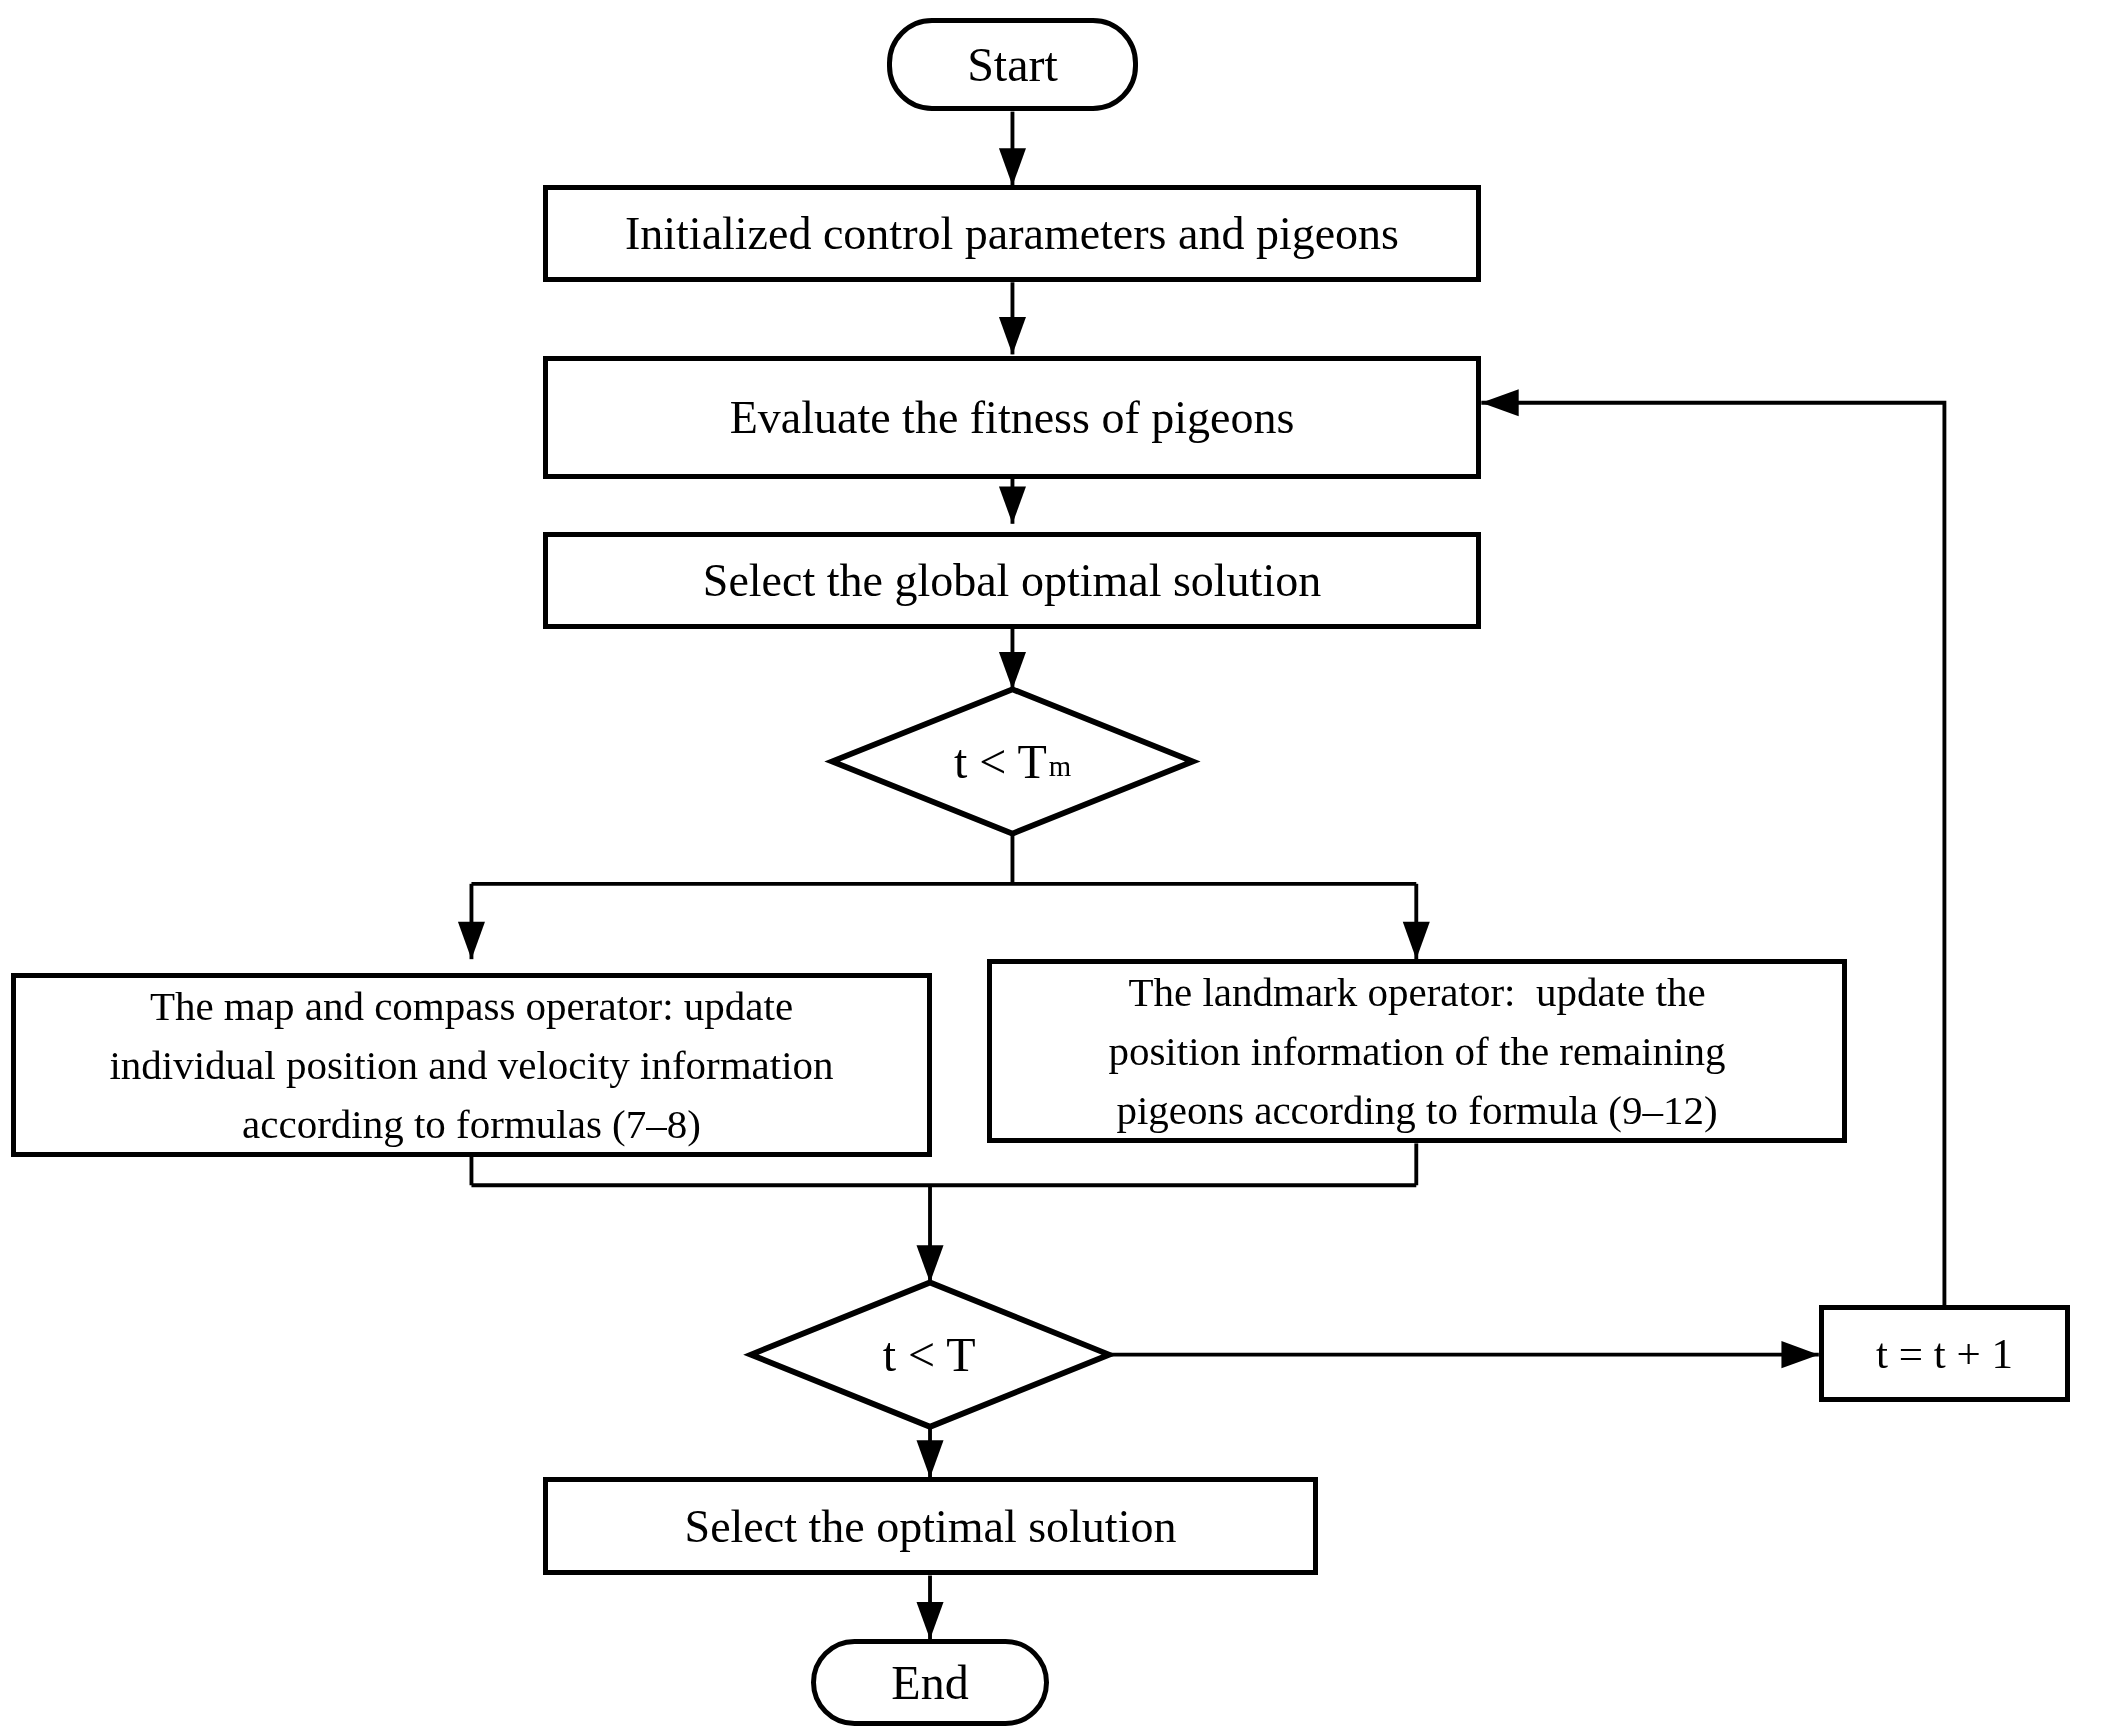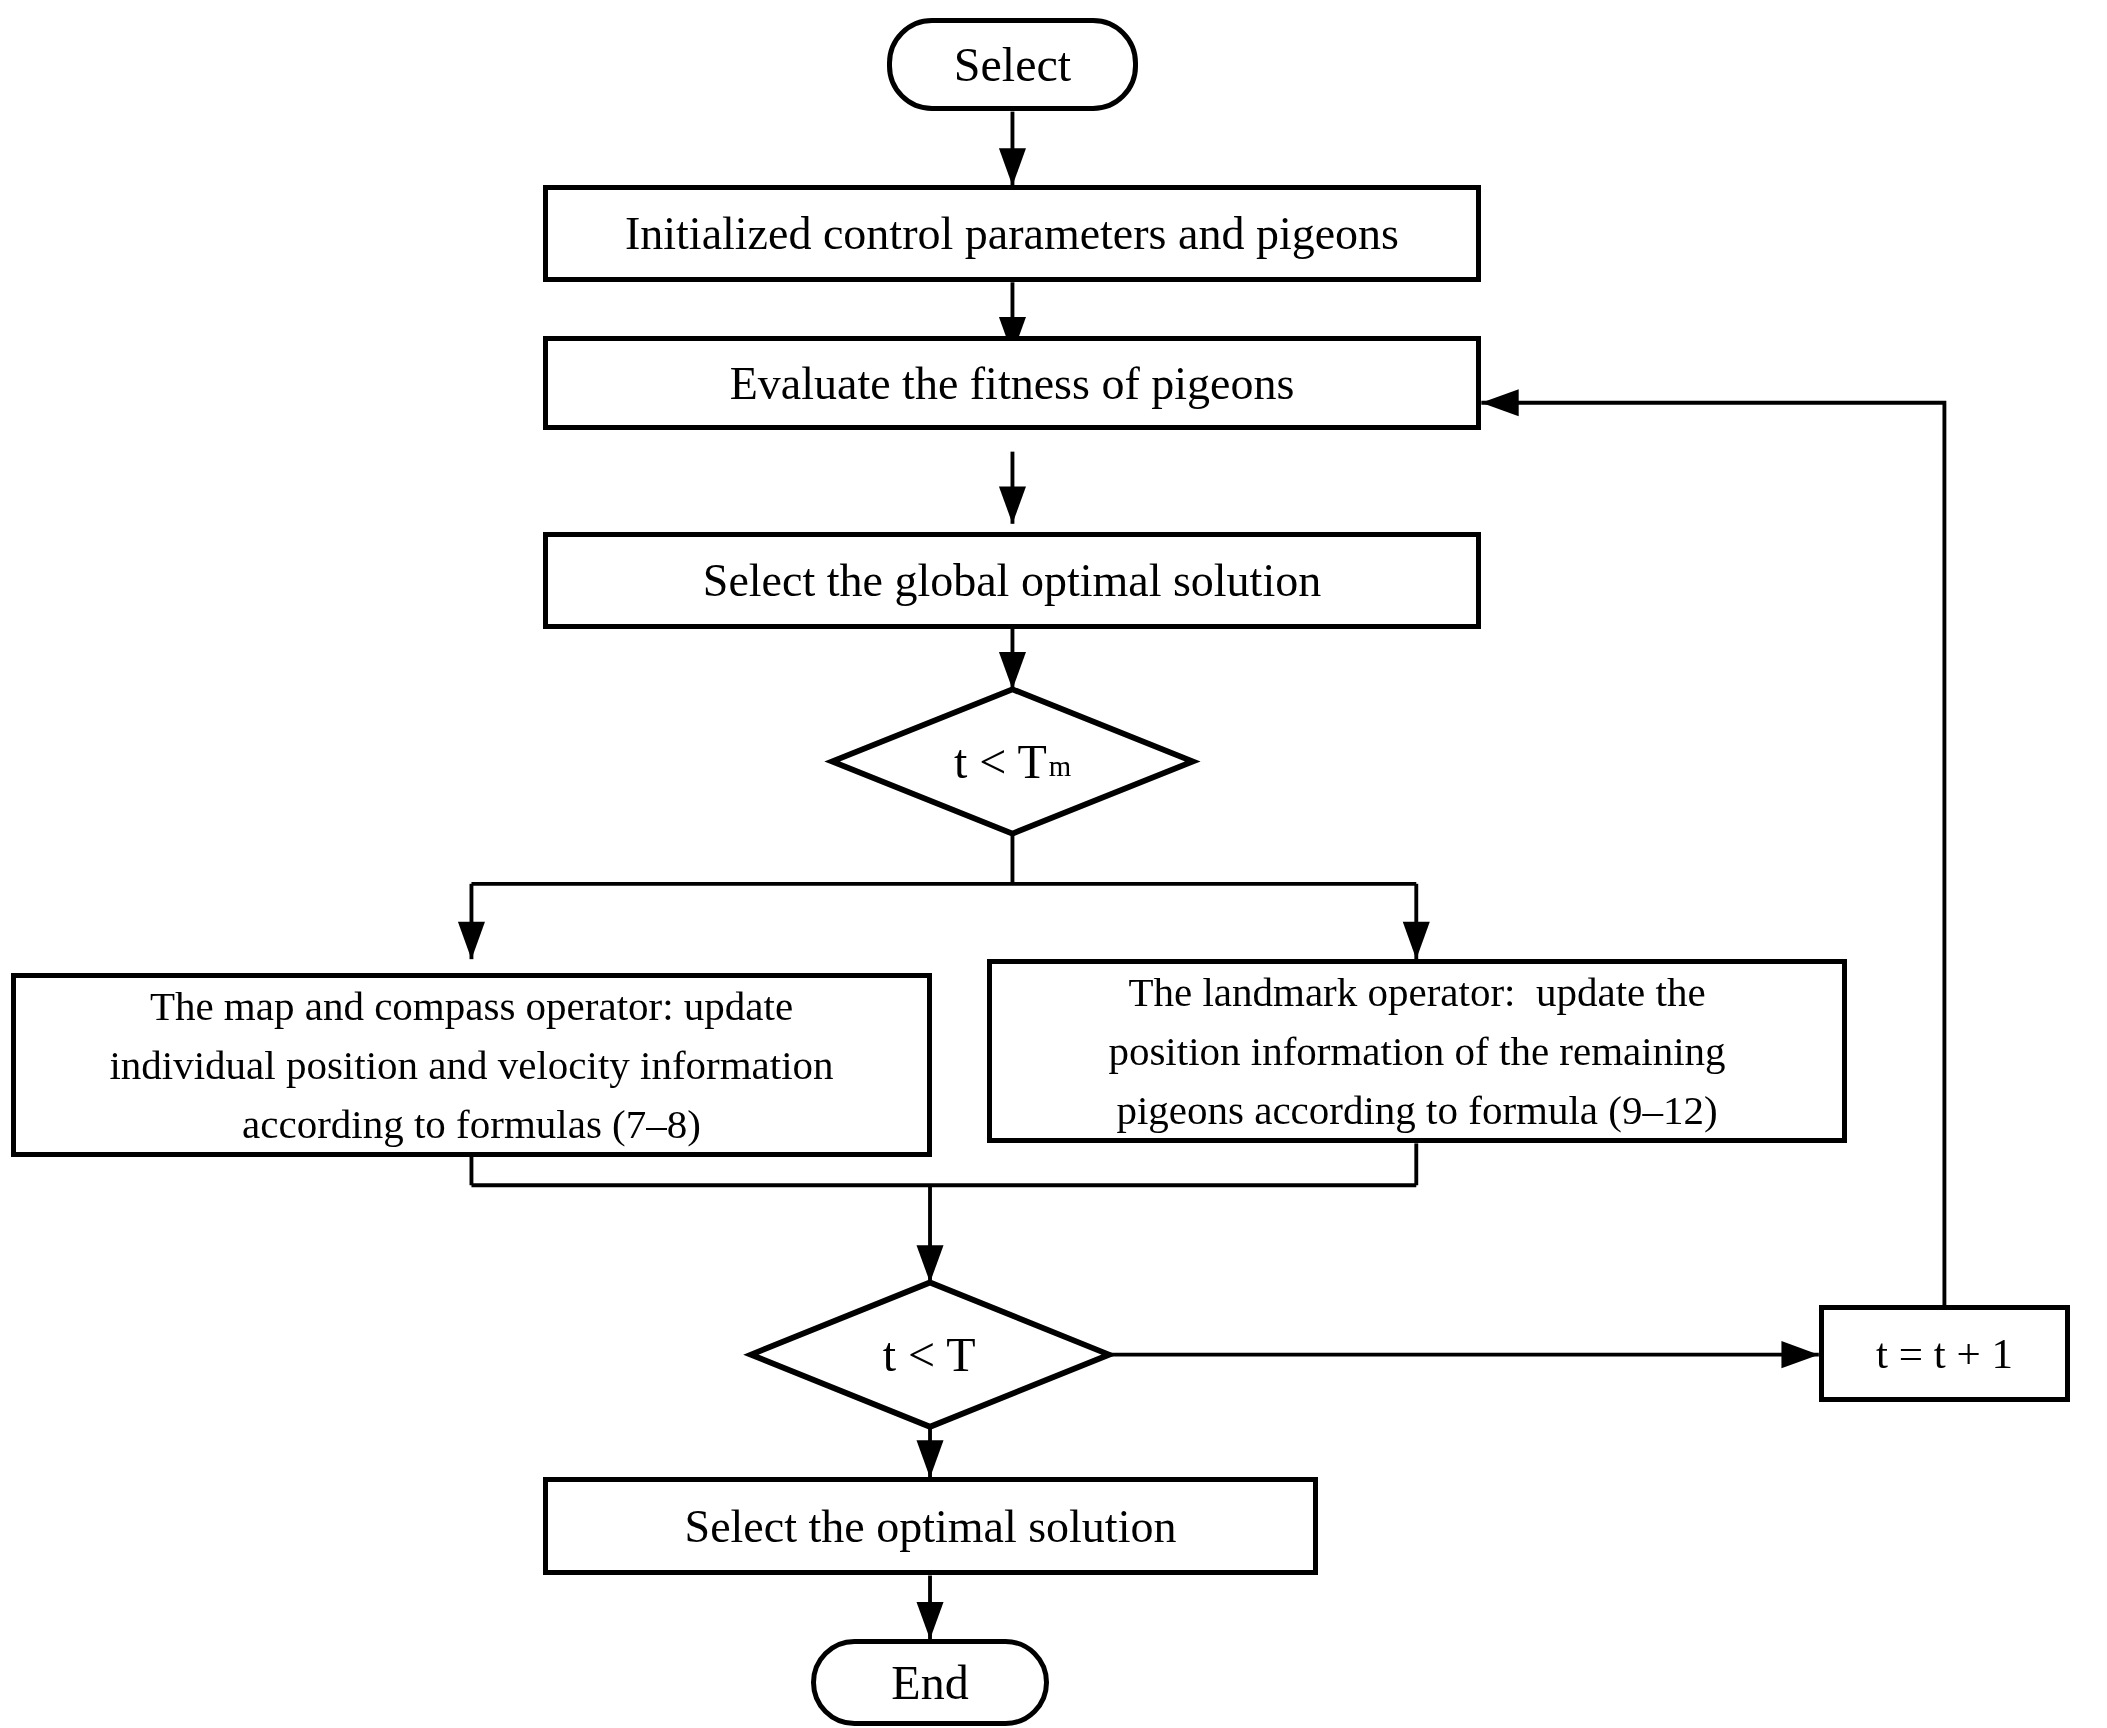--- a/index.html
+++ b/index.html
@@ -66,28 +66,28 @@
       <polygon class="head" points="2199,1489 2178,1431 2220,1431"></polygon>
       <polygon class="head" points="1444,1991 1423,1933 1465,1933"></polygon>
       <polygon class="head" points="1444,2294 1423,2236 1465,2236"></polygon>
       <polygon class="head" points="1444,2545 1423,2487 1465,2487"></polygon>
       <polygon class="head" points="2824,2103 2766,2082 2766,2124"></polygon>
       <polygon class="head" points="2300,625 2358,604 2358,646"></polygon>
     </g>
   </svg>
 
   <div class="node terminator" style="left:887px;top:18px;width:251px;height:93px;">
-    <span>Select</span>
+    <span>Start</span>
   </div>
 
   <div class="node process" style="left:543px;top:185px;width:938px;height:97px;">
     <span>Initialized control parameters and pigeons</span>
   </div>
 
-  <div class="node process" style="left:543px;top:336px;width:938px;height:94px;">
+  <div class="node process" style="left:543px;top:356px;width:938px;height:123px;">
     <span>Evaluate the fitness of pigeons</span>
   </div>
 
   <div class="node process" style="left:543px;top:532px;width:938px;height:97px;">
     <span>Select the global optimal solution</span>
   </div>
 
   <div class="dlabel" style="left:832px;top:689px;width:361px;height:144px;">
     <span>t &lt; T</span>
       <sub>m</sub>

